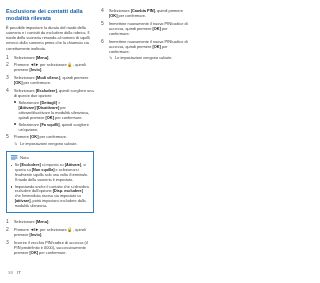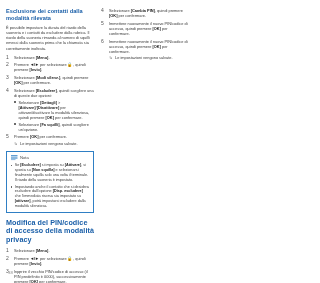--- a/index.html
+++ b/index.html
@@ -215,21 +215,20 @@
           <span class="note-title">Nota</span>
         </div>
         <ul class="notelist">
             <li>Se <b>[Escludere]</b> si imposta su <b>[Attivare]</b>, si sposta su <b>[Non squilla]</b> e selezionarsi finalmente squilla solo una volta il terminale. Il riardo della suoneria è impostato.</li>
             <li>Impostando anche il contatto che si desidera escludere dall'opzione <b>[Disp. escludere]</b> che l'immediata risorsa sia impostato su <b>[attivare]</b>, potrà impostarsi escludere dalla modalità silenziosa.</li>
           </ul>
       </div>
 
       <div class="spacer-bottom"></div>
 
-      <h2 class="sec big">Modifica del PIN/codice di accesso della modalità privacy</h2>
 
       <ol class="steps">
           <li><span class="num">1</span><span>Selezionare <b>[Menu]</b>.</span></li>
           <li><span class="num">2</span><span>Premere <span class="keyglyph">◄/►</span> per selezionare <span class="lockglyph">🔒</span>, quindi premere <b>[Invio]</b>.</span></li>
           <li><span class="num">3</span><span>Inserire il vecchio PIN/codice di accesso (il PIN predefinito è 0000), successivamente premere <b>[OK]</b> per confermare.</span></li>
         </ol>
     </div>
 
     <div class="col">
       <ol class="steps">

